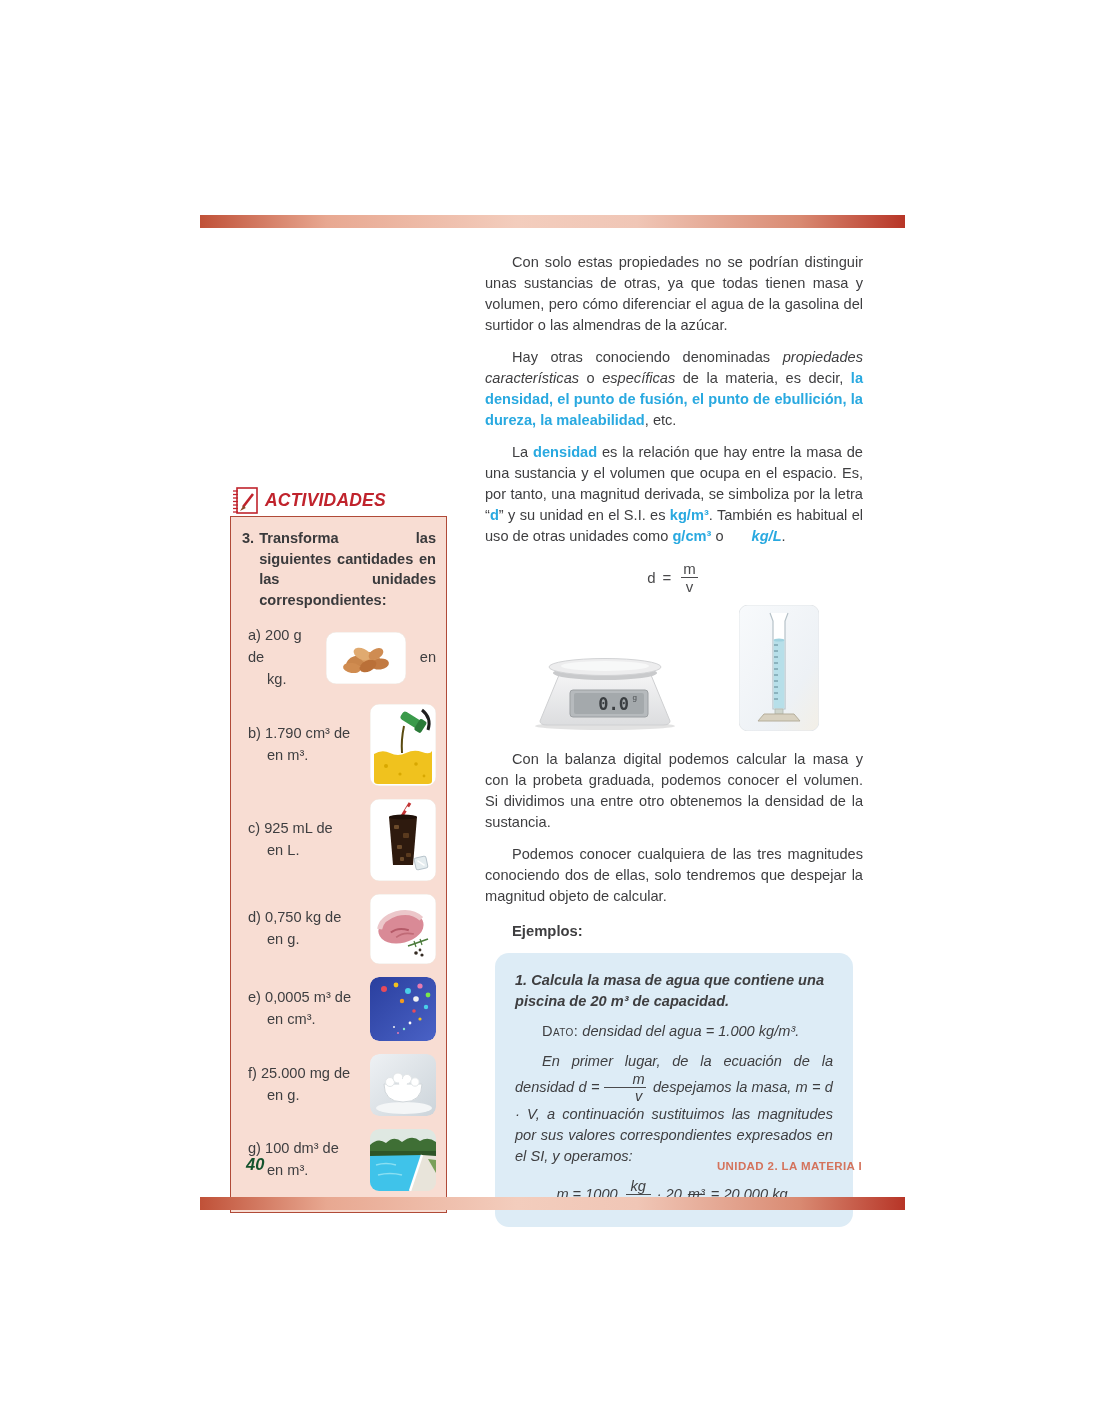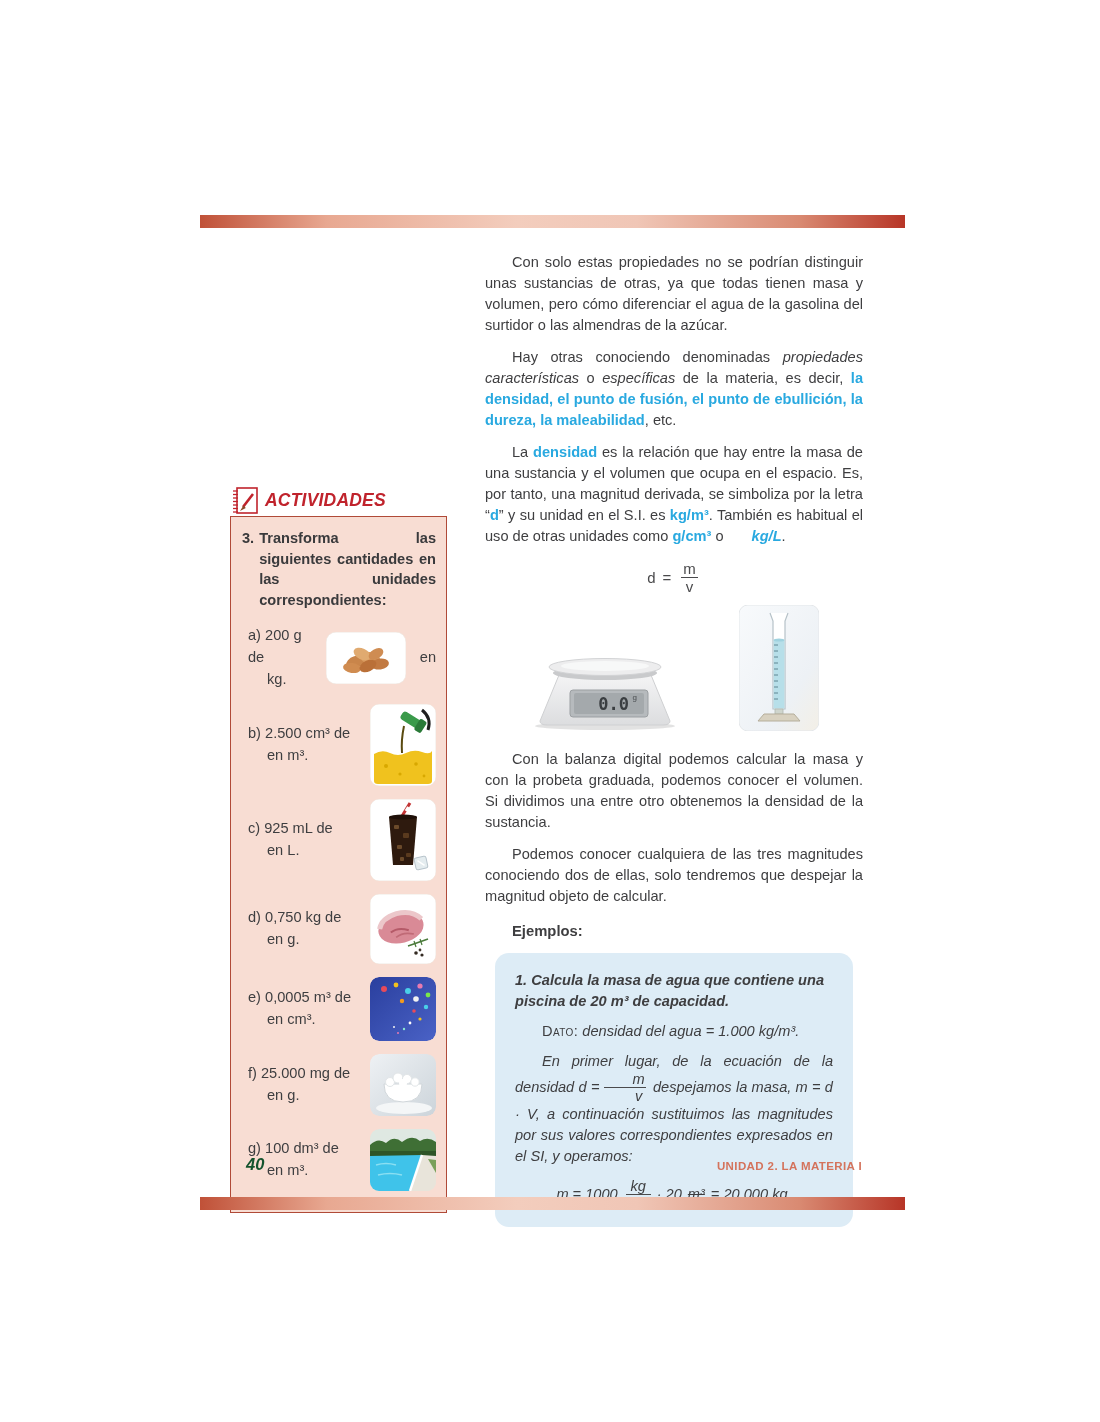--- a/index.html
+++ b/index.html
@@ -199,21 +199,21 @@
             <ellipse cx="36" cy="22" rx="9" ry="5.5" fill="#e0aa70" transform="rotate(25 36 22)"></ellipse>
             <ellipse cx="26" cy="36" rx="9" ry="5" fill="#d08c50" transform="rotate(8 26 36)"></ellipse>
             <ellipse cx="42" cy="34" rx="9" ry="5.5" fill="#ba7038" transform="rotate(-25 42 34)"></ellipse>
             <ellipse cx="50" cy="22" rx="8" ry="5" fill="#cf8c52" transform="rotate(-30 50 22)"></ellipse>
           </g>
         </svg>
         <span class="after">en</span>
       </div>
 
       <div class="sub">
-        <span class="lines"><span>b) 2.500 cm³ de</span><span class="l2">en m³.</span></span>
+        <span class="lines"><span>b) 1.790 cm³ de</span><span class="l2">en m³.</span></span>
         <svg class="imgcard" width="66" height="82" viewBox="0 0 66 82">
           <rect x="0" y="0" width="66" height="82" rx="9" fill="#ffffff" stroke="#efe9e2"></rect>
           <path d="M4,50 Q12,45 20,49 T36,49 T52,48 T62,47 L62,77 Q62,80 58,80 L8,80 Q4,80 4,77 Z" fill="#f0c21e"></path>
           <circle cx="16" cy="62" r="2" fill="#d8a800"></circle>
             <circle cx="30" cy="70" r="1.6" fill="#d8a800"></circle>
           <circle cx="46" cy="60" r="1.8" fill="#d8a800"></circle>
             <circle cx="54" cy="72" r="1.4" fill="#d8a800"></circle>
           <path d="M52,6 Q62,14 58,26" stroke="#1e1e1e" stroke-width="3" fill="none"></path>
           <g transform="rotate(32 40 16)">
             <rect x="30" y="11" width="22" height="9" rx="3" fill="#3a9a4a"></rect>

